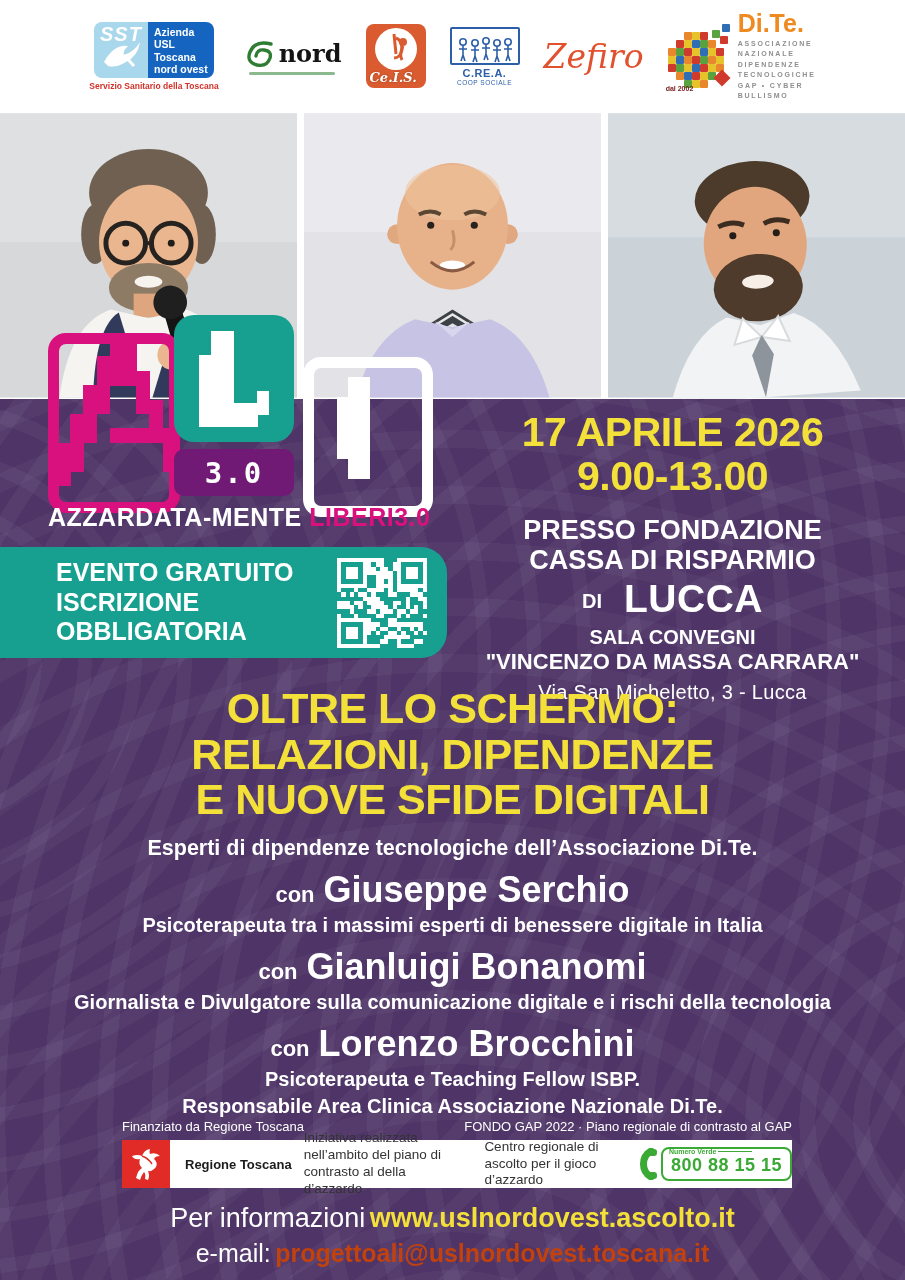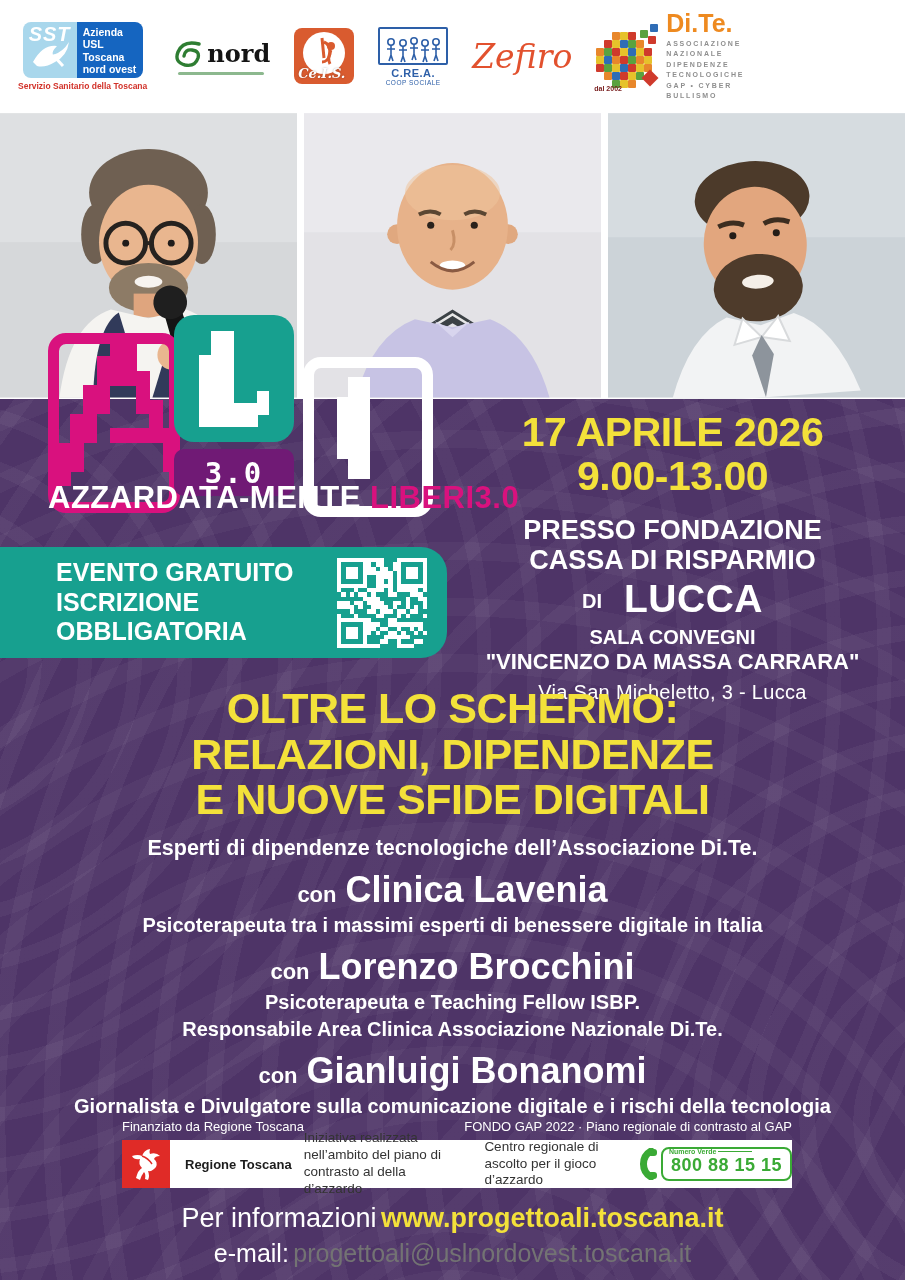--- a/index.html
+++ b/index.html
@@ -2,34 +2,34 @@
 <html><head>
 <meta charset="utf-8">
 <style>
   html,body{margin:0;padding:0;background:#fff;}
   .poster{position:relative;width:905px;height:1280px;overflow:hidden;background:#fff;
           font-family:"Liberation Sans",sans-serif;}
   .abs{position:absolute;}
 
   
   .header{position:absolute;top:0;left:0;width:905px;height:112px;background:#fff;z-index:1;
-          display:flex;align-items:center;justify-content:flex-start;gap:24px;padding:0 18px;box-sizing:border-box;}
+          display:flex;align-items:center;justify-content:center;gap:24px;padding:0 18px;box-sizing:border-box;}
   .sst{display:flex;flex-direction:column;align-items:center;}
   .sst-row{display:flex;}
   .sst-badge{width:54px;height:56px;background:#a9d7ec;border-radius:8px 0 0 8px;position:relative;overflow:hidden;}
   .sst-abbr{position:absolute;top:1px;left:6px;color:#fff;font-weight:bold;font-style:italic;font-size:20px;letter-spacing:1px;}
   .sst-usl{width:66px;height:56px;background:#1565c0;border-radius:0 8px 8px 0;color:#fff;
            font-size:10.5px;font-weight:bold;line-height:1.2;padding:4px 0 0 6px;box-sizing:border-box;}
   .sst-caption{color:#d2322a;font-size:8.5px;font-weight:bold;margin-top:3px;white-space:nowrap;}
   .zone{color:#1a6db3;font-size:12.5px;line-height:1.35;}
   .auser{display:flex;flex-direction:column;align-items:center;}
   .auser-row{display:flex;align-items:center;gap:2px;}
   .auser-name{font-family:"DejaVu Serif",serif;font-size:24px;color:#141414;font-weight:bold;}
   .auser-sub{width:86px;height:3px;background:#2e7d32;opacity:.55;margin-top:2px;border-radius:2px;}
-  .ceis{width:60px;height:56px;background:#d95b2f;border-radius:8px;position:relative;overflow:hidden;flex-shrink:0;}
+  .ceis{width:60px;height:64px;background:#d95b2f;border-radius:8px;position:relative;overflow:hidden;flex-shrink:0;}
   .ceis-circle{position:absolute;top:4px;left:9px;width:42px;height:42px;background:#fff;border-radius:50%;}
   .ceis-label{position:absolute;bottom:3px;left:4px;color:#fff;font-family:"DejaVu Serif",serif;
               font-style:italic;font-weight:bold;font-size:13px;text-shadow:0 0 2px rgba(0,0,0,.35);}
   .crea{display:flex;flex-direction:column;align-items:center;flex-shrink:0;}
   .crea-box{width:66px;height:34px;border:2px solid #2d5fa8;border-radius:2px;display:flex;align-items:flex-end;justify-content:center;}
   .crea-label{color:#2d5fa8;font-weight:bold;font-size:11px;letter-spacing:.5px;margin-top:2px;}
   .crea-caption{color:#2d5fa8;font-size:6.5px;letter-spacing:.5px;}
   .zefiro{font-family:"DejaVu Serif",serif;font-style:italic;font-weight:normal;font-size:33px;color:#e2512e;white-space:nowrap;}
   .dite{display:flex;align-items:center;gap:8px;}
   .dite-mosaic{position:relative;width:62px;height:64px;flex-shrink:0;}
@@ -60,21 +60,21 @@
   .pink-frame{left:48px;top:333px;width:110px;height:158px;border:11px solid #d9117e;border-radius:18px;}
   .ali-a{left:57px;top:342px;width:132px;height:144px;}
   .teal-tile{left:174px;top:315px;width:120px;height:127px;background:#17a08f;border-radius:20px;
              display:flex;align-items:center;justify-content:center;}
   .ali-l{width:70px;height:96px;}
   .ver-box{left:174px;top:449px;width:120px;height:47px;background:#701a75;border-radius:10px;
            display:flex;align-items:center;justify-content:center;color:#fff;
            font-family:"DejaVu Sans Mono",monospace;font-weight:bold;font-size:29px;letter-spacing:2px;}
   .white-frame{left:303px;top:357px;width:108px;height:138px;border:11px solid #fff;border-radius:18px;}
   .ali-i{left:337px;top:377px;width:33px;height:102px;}
-  .tagline{left:48px;top:480px;font-weight:bold;font-size:31px;letter-spacing:.5px;color:#fff;white-space:nowrap;z-index:5;}
+  .tagline{left:48px;top:503px;font-weight:bold;font-size:25px;letter-spacing:.5px;color:#fff;white-space:nowrap;z-index:5;}
   .tagline .accent{color:#d9117e;}
 
   
   .event{left:455px;top:410px;width:435px;text-align:center;color:#fff;z-index:3;}
   .ev-date,.ev-time{color:#f3e13a;font-size:41px;font-weight:bold;line-height:1.08;letter-spacing:-.5px;}
   .ev-venue{font-size:27px;font-weight:bold;line-height:1.13;}
   .ev-venue.first{margin-top:16px;}
   .ev-city-row{margin-top:3px;line-height:1;}
   .ev-di{font-size:20px;font-weight:bold;vertical-align:4px;margin-right:22px;}
   .ev-city{font-size:39px;font-weight:bold;letter-spacing:.5px;}
@@ -113,21 +113,21 @@
   .verde-box{border:2px solid #3aaa35;border-radius:8px;padding:6px 8px 3px;position:relative;}
   .verde-label{position:absolute;top:-1px;left:6px;font-size:7px;color:#3aaa35;font-weight:bold;white-space:nowrap;}
   .verde-label:after{content:"";display:inline-block;width:34px;height:1px;background:#3aaa35;vertical-align:2px;margin-left:2px;}
   .phone-num{font-size:18px;font-weight:bold;color:#3aaa35;letter-spacing:.5px;white-space:nowrap;}
 
   
   .contact{left:0;top:1201px;width:905px;text-align:center;z-index:3;line-height:1.32;}
   .c-label{color:#fff;font-size:27px;}
   .c-site{color:#f3e13a;font-size:27px;font-weight:bold;}
   .c-elabel{color:#fff;font-size:25px;}
-  .c-email{color:#737373;font-size:25px;font-weight:normal;}
+  .c-email{color:#c2410c;font-size:25px;font-weight:bold;}
 </style>
 </head>
 <body>
 
 <div class="poster">
 
   <div class="header">
 
     <div class="sst">
       <div class="sst-row">
@@ -722,36 +722,36 @@
   <div class="abs title">
     <div class="title-line">OLTRE LO SCHERMO:</div>
     <div class="title-line">RELAZIONI, DIPENDENZE</div>
     <div class="title-line">E NUOVE SFIDE DIGITALI</div>
     <div class="subtitle">Esperti di dipendenze tecnologiche dell’Associazione Di.Te.</div>
   </div>
 
   <div class="abs speakers">
     <div>
       <div class="sp-name-row">
-        <span class="sp-con">con</span><span class="sp-name">Clinica Lavenia</span>
+        <span class="sp-con">con</span><span class="sp-name">Giuseppe Serchio</span>
       </div>
       <div class="sp-bio">Psicoterapeuta tra i massimi esperti di benessere digitale in Italia</div>
+    </div>
+    <div>
+      <div class="sp-name-row">
+        <span class="sp-con">con</span><span class="sp-name">Gianluigi Bonanomi</span>
+      </div>
+      <div class="sp-bio">Giornalista e Divulgatore sulla comunicazione digitale e i rischi della tecnologia</div>
     </div>
     <div>
       <div class="sp-name-row">
         <span class="sp-con">con</span><span class="sp-name">Lorenzo Brocchini</span>
       </div>
       <div class="sp-bio">Psicoterapeuta e Teaching Fellow ISBP.</div>
       <div class="sp-bio">Responsabile Area Clinica Associazione Nazionale Di.Te.</div>
-    </div>
-    <div>
-      <div class="sp-name-row">
-        <span class="sp-con">con</span><span class="sp-name">Gianluigi Bonanomi</span>
-      </div>
-      <div class="sp-bio">Giornalista e Divulgatore sulla comunicazione digitale e i rischi della tecnologia</div>
     </div>
   </div>
 
   <div class="abs fin-left">Finanziato da Regione Toscana</div>
   <div class="abs fin-right">FONDO GAP 2022 · Piano regionale di contrasto al GAP</div>
   <div class="abs band">
     <div class="pegasus">
       <svg width="36" height="40" viewBox="0 0 36 40">
         <path d="M8 34 Q10 26 14 24 Q10 20 12 15 Q6 16 4 12 Q10 10 14 12 Q16 6 22 5 Q21 8 22 10 Q28 8 32 12 Q27 12 26 15 Q30 18 28 23 Q24 28 20 27 Q22 32 20 36 L17 35 Q18 30 16 28 Q13 32 12 36 Z" fill="#fff"></path>
         <path d="M14 12 Q20 14 24 20" stroke="#e02b27" stroke-width="1.4" fill="none"></path>
@@ -769,21 +769,21 @@
       <div class="verde-box">
         <span class="verde-label">Numero Verde</span>
         <span class="phone-num">800 88 15 15</span>
       </div>
     </div>
   </div>
 
   <div class="abs contact">
     <div>
       <span class="c-label">Per informazioni</span>
-      <span class="c-site">www.progettoali.toscana.it</span>
+      <span class="c-site">www.uslnordovest.ascolto.it</span>
     </div>
     <div>
       <span class="c-elabel">e-mail:</span>
       <span class="c-email">progettoali@uslnordovest.toscana.it</span>
     </div>
   </div>
 
 </div>
 
 </body></html>

